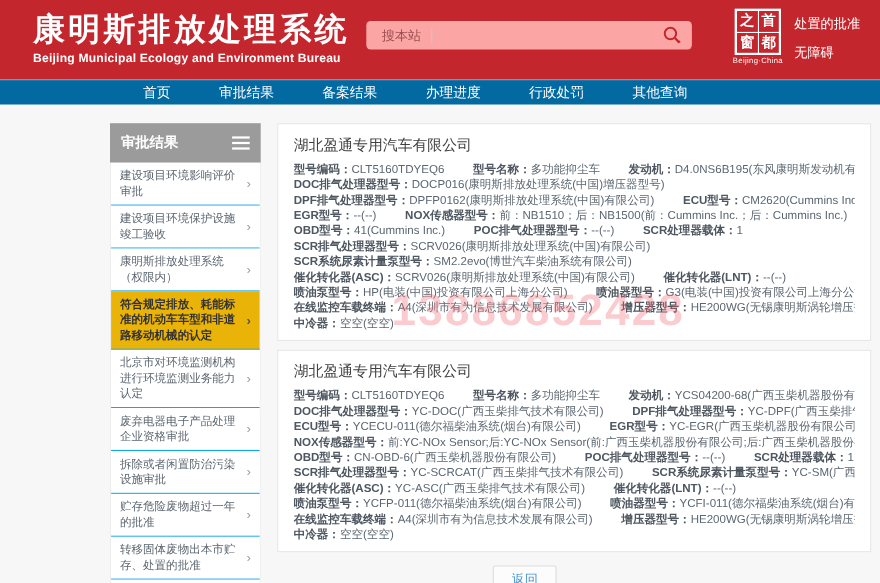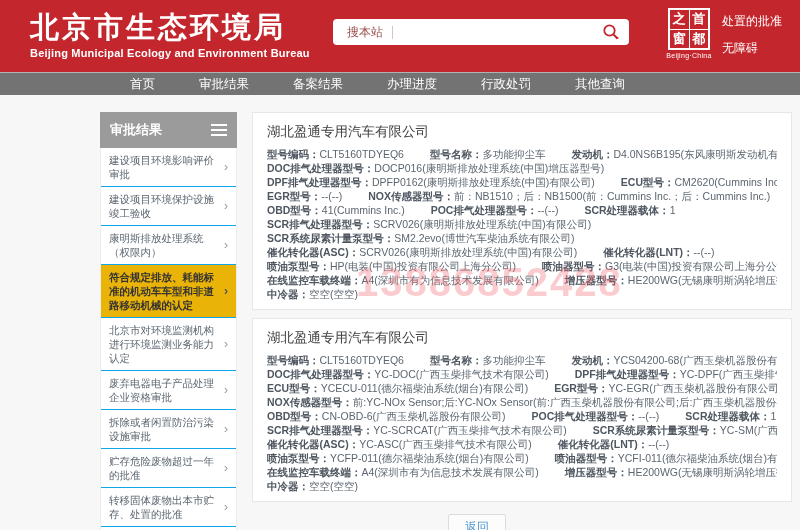--- a/index.html
+++ b/index.html
@@ -6,41 +6,41 @@
   html,body { background:#e9e9e9; }
   .page { position:relative; width:800px; height:530px; overflow:hidden; background:#f7f7f7;
           font-family:"Liberation Sans","DejaVu Sans",sans-serif; }
 
   
   .header { position:relative; height:72px; background:#c4262d; color:#fff; }
   .brand { position:absolute; left:30px; top:11px; }
   .brand h1 { font-size:29px; font-weight:bold; letter-spacing:3px; line-height:32px; }
   .brand .subtitle { font-size:11px; font-weight:bold; margin-top:4px; letter-spacing:.2px; }
 
-  .search { position:absolute; left:333px; top:19px; width:296px; height:26px; background:#ffffff;
+  .search { position:absolute; left:333px; top:19px; width:296px; height:26px; background:#fca5a5;
             border-radius:4px; display:flex; align-items:center; }
   .search-label { font-size:12px; color:#9c4f4f; margin-left:14px; white-space:nowrap; }
   .search-divider { width:1px; height:13px; background:#d9c2c2; margin-left:9px; }
   .search-input { flex:1; min-width:0; border:none; outline:none; background:transparent;
                   height:100%; font-size:12px; color:#555; padding:0 6px; }
   .search-btn { background:none; border:none; padding:0 9px 0 0; cursor:pointer; display:flex; align-items:center; }
 
   .corner { position:absolute; right:18px; top:8px; display:flex; gap:10px; }
   .logo-wrap { width:46px; text-align:center; cursor:pointer; }
   .logo-grid { width:42px; height:42px; margin:0 auto; border:2px solid #fff; background:#fff;
                display:grid; grid-template-columns:1fr 1fr; grid-template-rows:1fr 1fr; gap:1px; }
   .logo-cell { background:#c4262d; color:#fff; font-size:13px; font-weight:bold;
                display:flex; align-items:center; justify-content:center;
                font-family:"Liberation Serif","DejaVu Serif",serif; }
   .logo-caption { font-size:7px; color:#fff; margin-top:2px; letter-spacing:.3px; white-space:nowrap; }
   .corner-links { display:flex; flex-direction:column; gap:10px; padding-top:5px; }
   .corner-links a { color:#fff; font-size:12px; text-decoration:none; white-space:nowrap; }
 
   
-  .nav { height:23px; background:#737373; border-top:1px solid rgba(255,255,255,.45);
+  .nav { height:23px; background:#0369a1; border-top:1px solid rgba(255,255,255,.45);
          display:flex; align-items:center; padding-left:130px; gap:44px; }
   .nav-item { color:#fff; font-size:12.5px; text-decoration:none; white-space:nowrap; cursor:pointer; }
 
   
   .body-wrap { display:flex; padding:17px 8px 0 100px; gap:15px; align-items:flex-start; }
 
   .sidebar { width:137px; flex:none; }
   .sidebar-head { background:#9b9b9b; color:#fff; height:36px; display:flex; align-items:center;
                   justify-content:space-between; padding:0 10px; font-size:13px; font-weight:bold; }
   .hamburger { cursor:pointer; }
@@ -69,21 +69,21 @@
                color:rgba(242,96,106,.32); letter-spacing:2px; pointer-events:none; z-index:5;
                font-family:"Liberation Sans","DejaVu Sans",sans-serif; }
 </style>
 </head>
 <body>
 
 <div class="page">
 
   <header class="header">
     <div class="brand">
-      <h1>北京市生态环境局</h1>
+      <h1>康明斯排放处理系统</h1>
       <div class="subtitle">Beijing Municipal Ecology and Environment Bureau</div>
     </div>
 
     <div class="search">
       <span class="search-label">搜本站</span>
       <span class="search-divider"></span>
       <input class="search-input" type="text" style="">
       <button class="search-btn">
         <span style="display:flex;">
           <svg width="18" height="18" viewBox="0 0 18 18">

